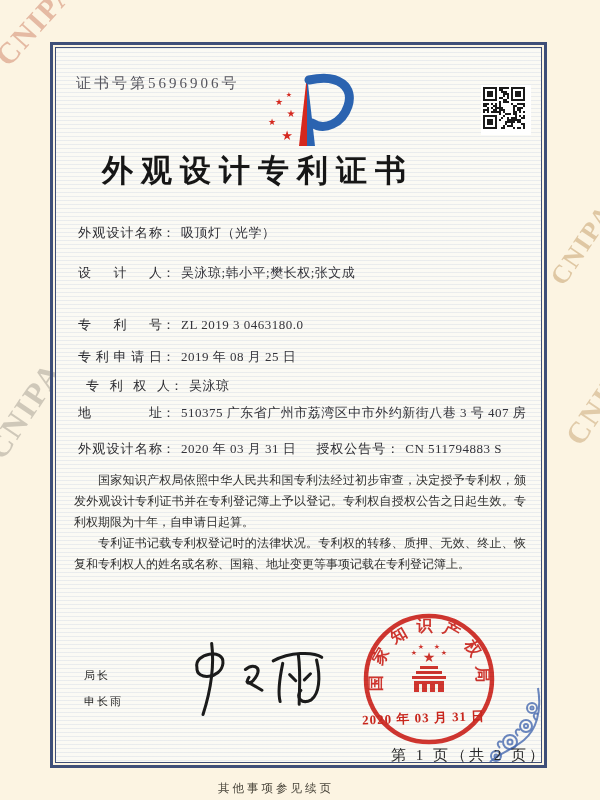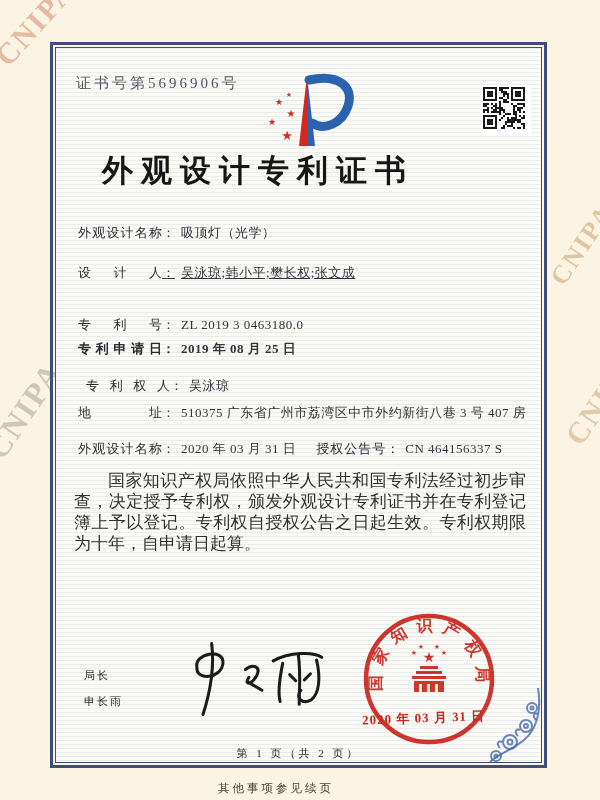--- a/index.html
+++ b/index.html
@@ -36,37 +36,37 @@
   .title{
     position:absolute;left:50px;top:150px;width:408px;text-align:center;
     font-size:31px;font-weight:bold;letter-spacing:8px;color:#161616;text-indent:8px;
   }
   
   .fields{position:absolute;left:78px;top:0;width:450px;}
   .row{position:absolute;left:0;white-space:nowrap;font-size:13px;color:#33333a;}
   .row .lbl{display:inline-block;width:84px;text-align:justify;text-align-last:justify;vertical-align:bottom;color:#2b2b30;}
   .row .col{margin-right:6px;}
   .row .val{letter-spacing:0.5px;}
-  .r0{top:224px;} .r1{top:264px;text-decoration:underline;} .r2{top:316px;} .r3{top:340px;font-weight:bold;}
+  .r0{top:224px;} .r1{top:264px;} .r2{top:316px;} .r3{top:348px;}
   .r4{top:377px;margin-left:8px;} .r5{top:404px;} .r6{top:440px;}
   .grant-no{margin-left:20px;}
   .grant-no .lbl2{letter-spacing:1px;color:#2b2b30;font-family:Liberation Mono, monospace;}
   
   .paras{position:absolute;left:74px;top:470px;width:452px;}
-  .paras p{margin:0;font-size:17px;line-height:21px;text-align:justify;text-indent:2em;color:#2f2f2f;}
+  .paras p{margin:0;font-size:12px;line-height:21px;text-align:justify;text-indent:2em;color:#2f2f2f;}
   
   .director{position:absolute;left:84px;top:662px;font-size:11px;color:#1d1d1d;line-height:26px;letter-spacing:2px;}
   .signature{position:absolute;left:165px;top:640px;}
   .seal{position:absolute;left:344px;top:594px;mix-blend-mode:multiply;opacity:0.92;}
   .seal-date{
     position:absolute;left:362px;top:709px;width:140px;
     font-size:13px;font-weight:bold;color:#c8271d;letter-spacing:1px;
     transform:rotate(-2deg);white-space:nowrap;
   }
-  .page-info{position:absolute;left:50px;top:746px;width:497px;text-align:center;font-size:11px;letter-spacing:3px;color:#2a2a2a;}
+  .page-info{position:absolute;left:50px;top:746px;width:497px;text-align:right;font-size:15px;letter-spacing:3px;color:#2a2a2a;}
   .cont-note{position:absolute;left:0;top:781px;width:600px;text-align:center;font-size:11.5px;letter-spacing:3px;color:#4a463c;transform:translateX(-24px);}
   .ornament{position:absolute;left:486px;top:686px;}
 </style>
 </head>
 <body>
 
 <div class="wm wm1">CNIPA</div>
 <div class="wm wm2">CNIPA</div>
 <div class="wm wm3">CNIPA</div>
 <div class="wm wm4">CNIPA</div>
@@ -245,26 +245,27 @@
   <div class="row r3">
     <span class="lbl">专利申请日</span><span class="col">：</span><span class="val">2019 年 08 月 25 日</span>
   </div>
   <div class="row r4">
     <span class="lbl">专利权人</span><span class="col">：</span><span class="val">吴泳琼</span>
   </div>
   <div class="row r5">
     <span class="lbl">地址</span><span class="col">：</span><span class="val">510375 广东省广州市荔湾区中市外约新街八巷 3 号 407 房</span>
   </div>
   <div class="row r6">
-    <span class="lbl">外观设计名称</span><span class="col">：</span><span class="val">2020 年 03 月 31 日</span><span class="grant-no"><span class="lbl2">授权公告号</span><span class="col">：</span><span class="val">CN 464156337 S</span></span>
+    <span class="lbl">外观设计名称</span><span class="col">：</span><span class="val">2020 年 03 月 31 日</span><span class="grant-no"><span class="lbl2">授权公告号</span><span class="col">：</span><span class="val">CN 511794883 S</span></span>
   </div>
 </div>
 
 <div class="paras">
   <p>国家知识产权局依照中华人民共和国专利法经过初步审查，决定授予专利权，颁发外观设计专利证书并在专利登记簿上予以登记。专利权自授权公告之日起生效。专利权期限为十年，自申请日起算。</p>
+  <p>专利证书记载专利权登记时的法律状况。专利权的转移、质押、无效、终止、恢复和专利权人的姓名或名称、国籍、地址变更等事项记载在专利登记簿上。</p>
 </div>
 
 <div class="director">
   <div>局长</div>
   <div>申长雨</div>
 </div>
 
 <div class="signature">
   <svg width="180" height="78" viewBox="0 0 190 90" fill="none" stroke="#1b1b1b" stroke-width="3.5" stroke-linecap="round">
     <path d="M28,32 C24,15 60,9 58,27 C56,45 27,47 28,32"></path>

